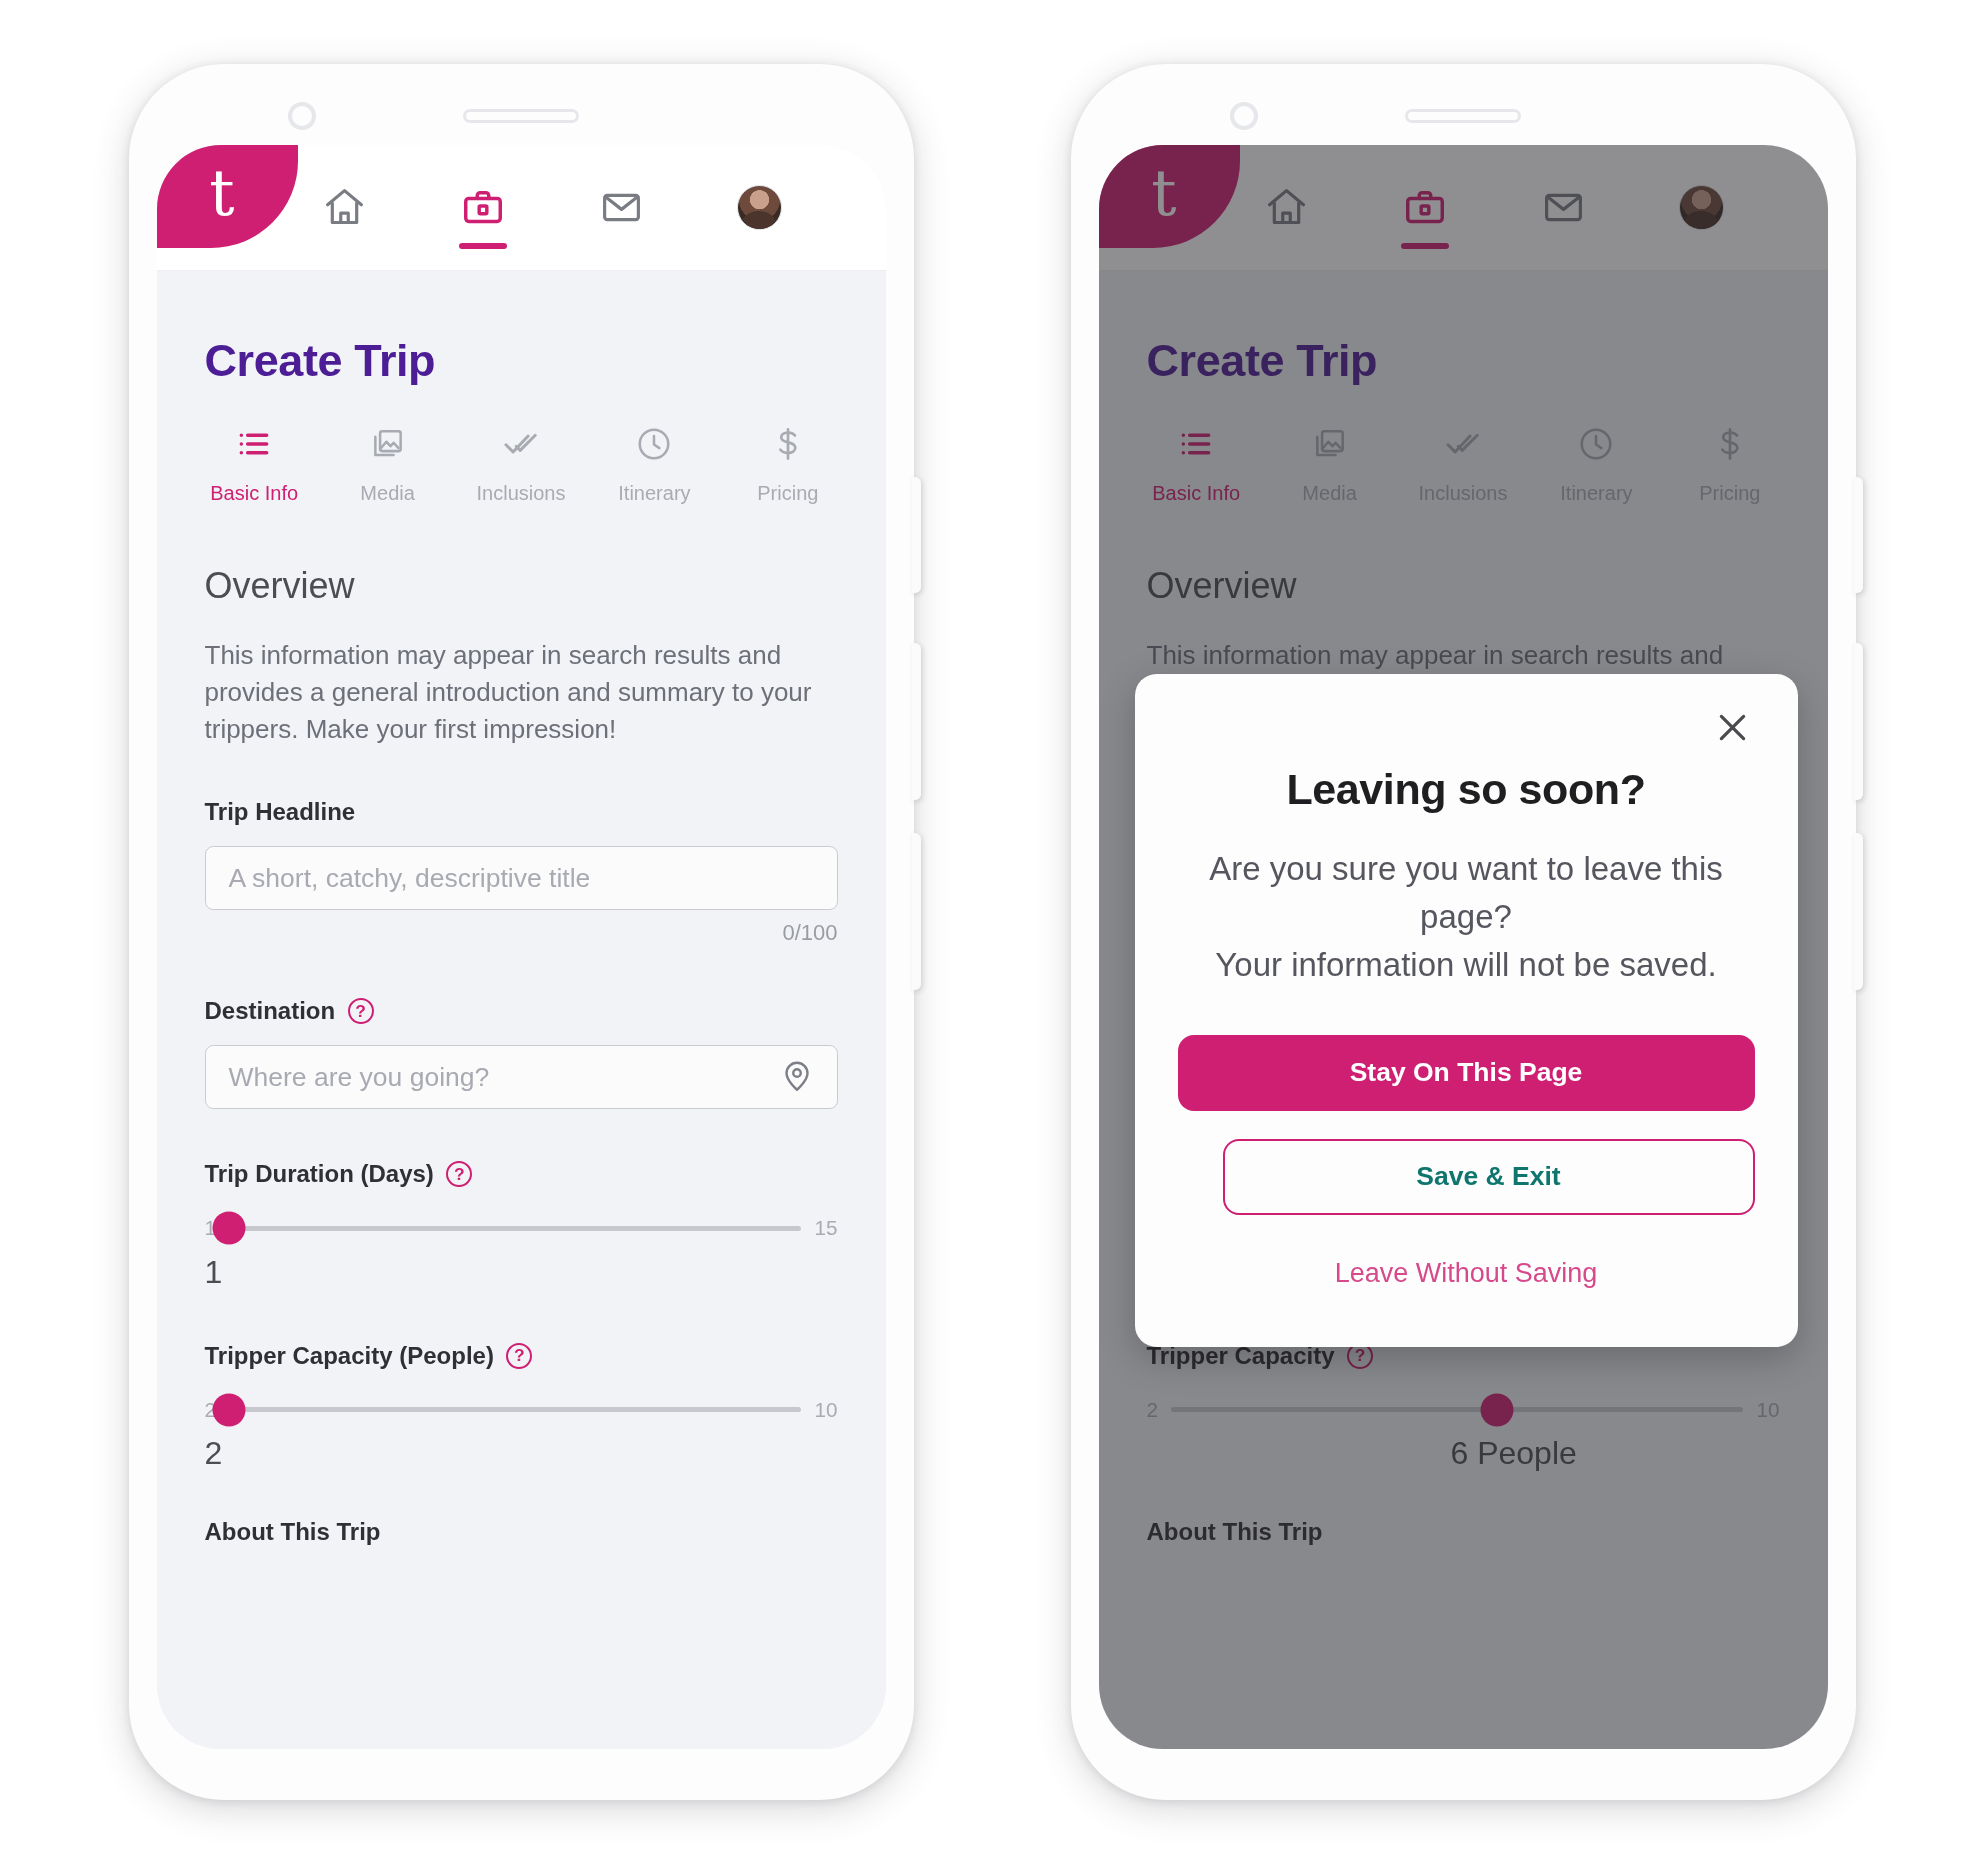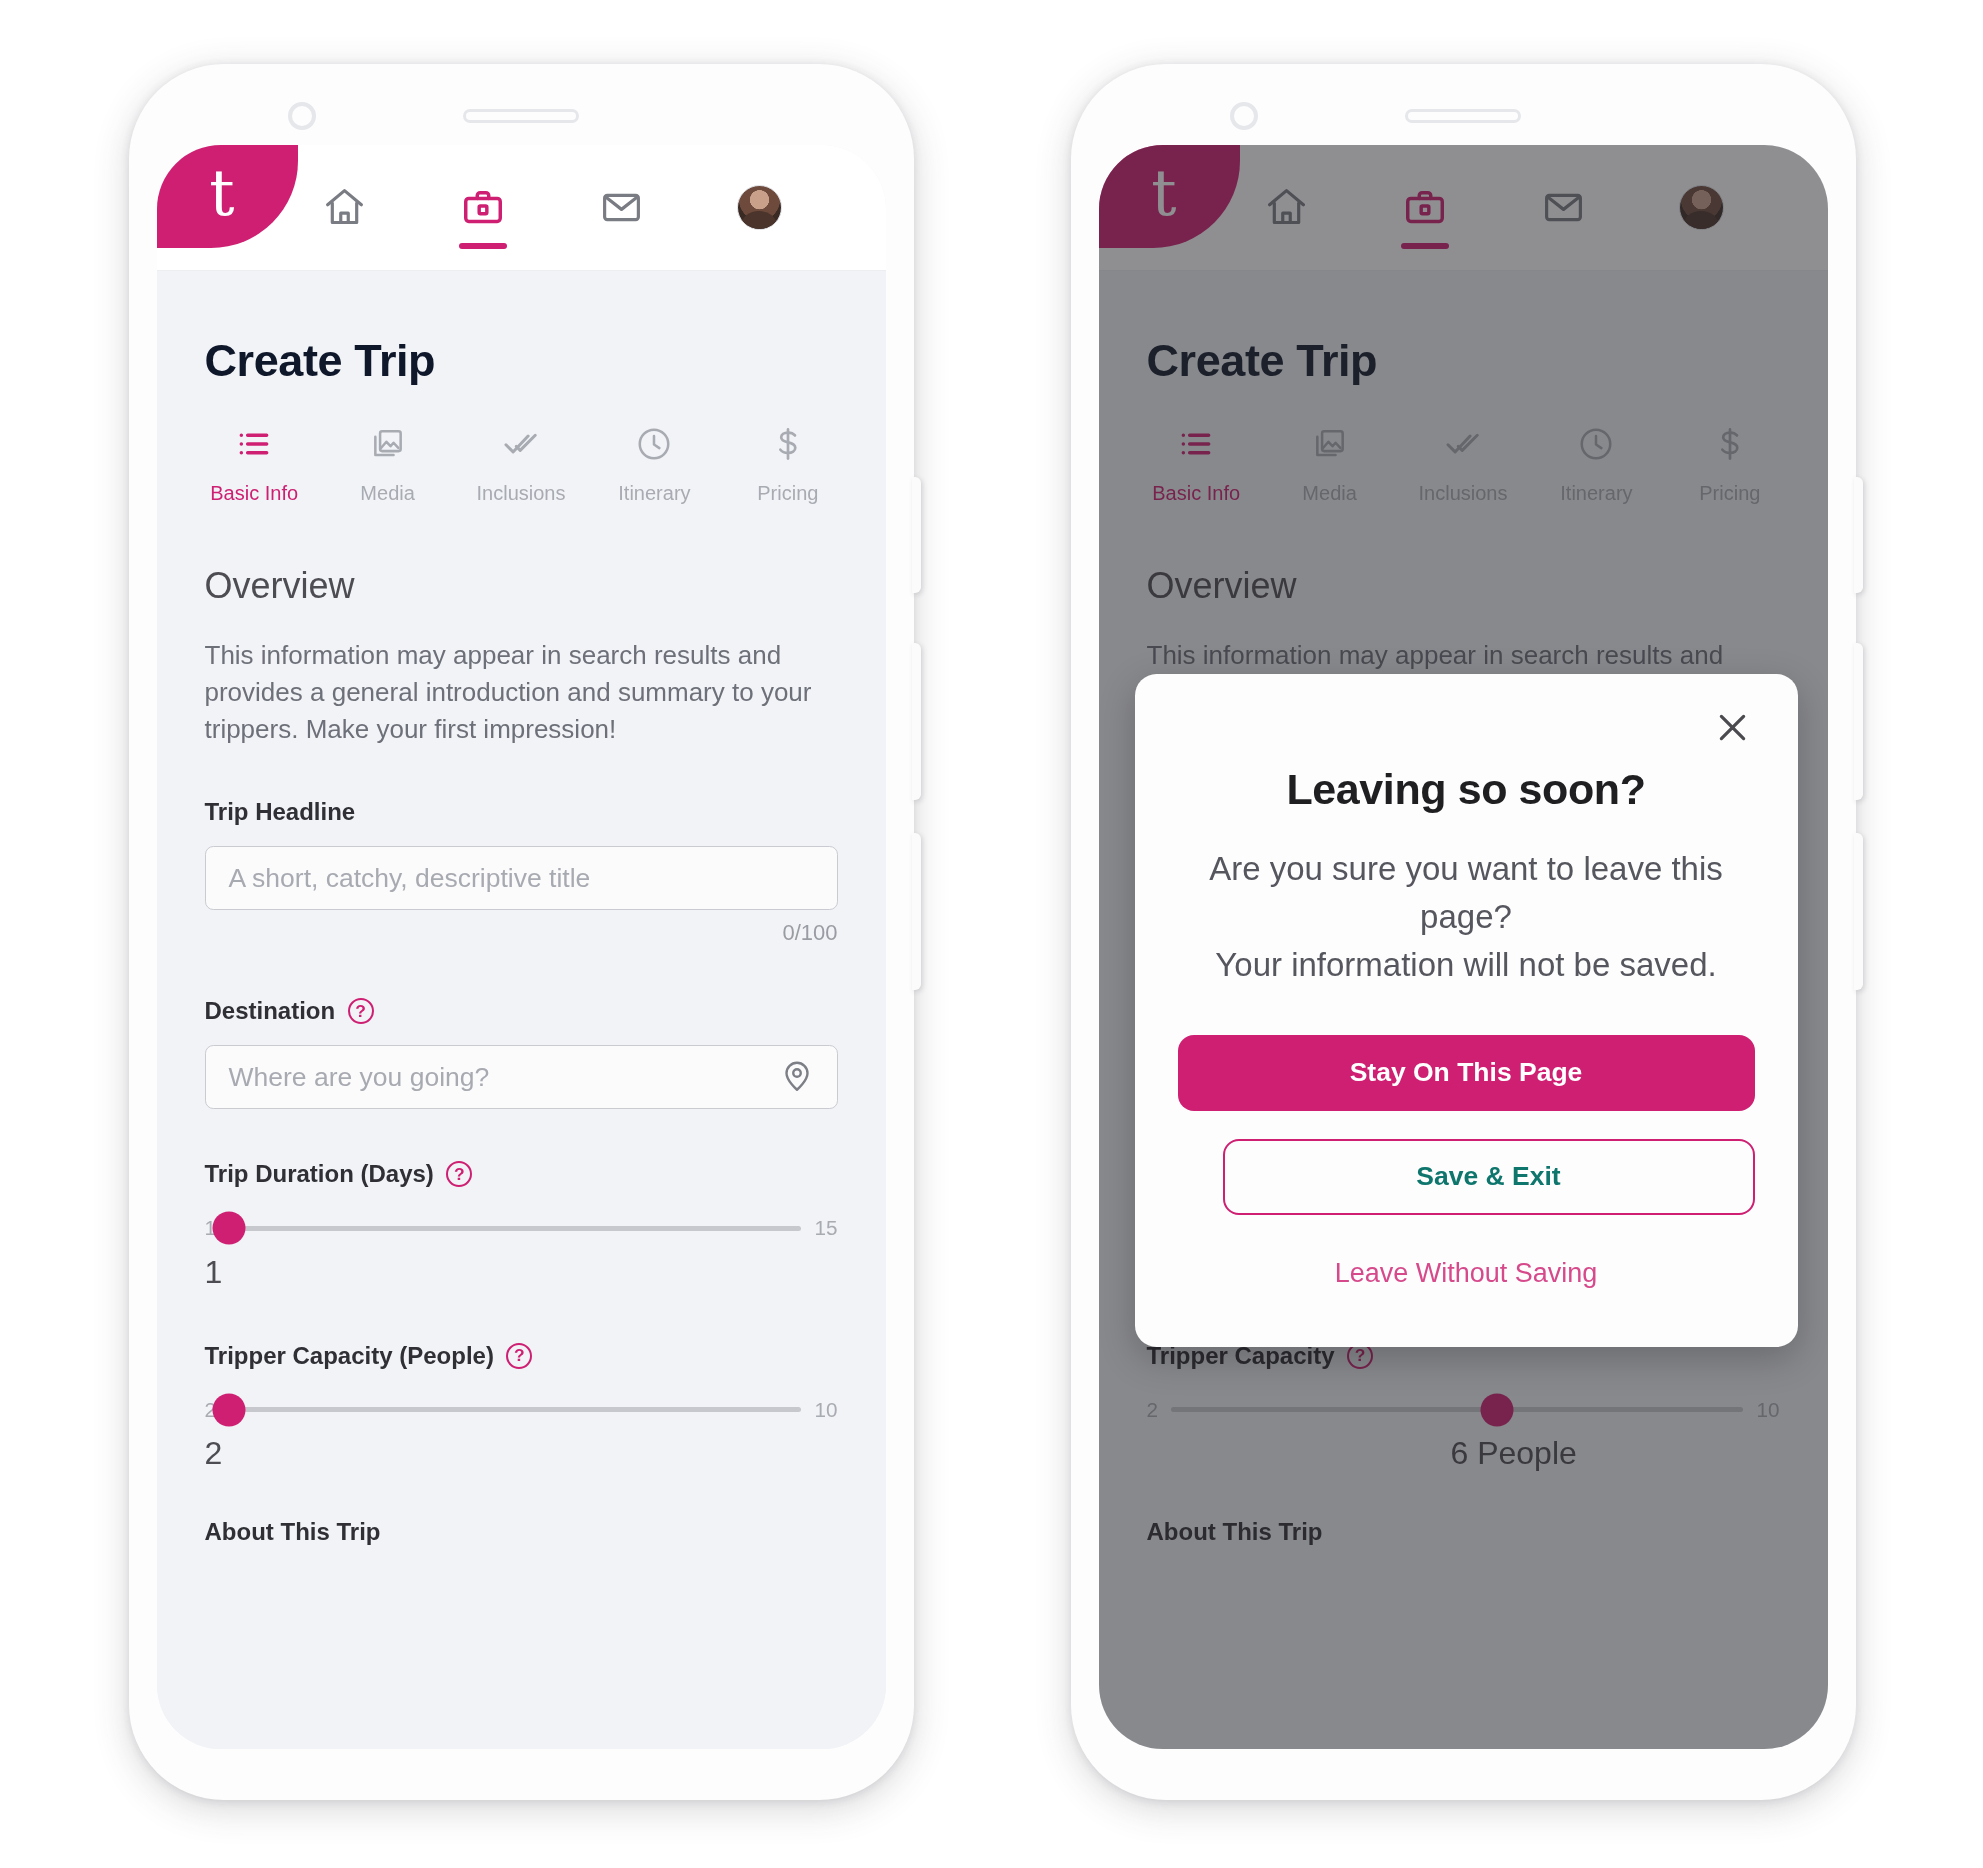--- a/index.html
+++ b/index.html
@@ -98,21 +98,21 @@
   .avatar::after {
     content: ""; position: absolute; left: 50%; top: 58%;
     transform: translateX(-50%);
     width: 35px; height: 28px; border-radius: 50% 50% 0 0;
     background: #4b342b;
   }
 
   
   .page { padding: 0 0 0 0; background: #f1f3f7; height: calc(100% - 126px); position: relative; }
   .page-title {
-    font-size: 45px; font-weight: bold; color: #0f172a;
+    font-size: 45px; font-weight: bold; color: #4c1d95;
     padding: 64px 0 0 48px; letter-spacing: -0.4px;
   }
   .tabs {
     display: flex; padding: 38px 31px 0 31px; gap: 0;
   }
   .tab { flex: 1; display: flex; flex-direction: column; align-items: center; gap: 15.7px; }
   .tab-label { font-size: 20px; color: #a9abb2; }
   .tab.active .tab-label { color: #ce1f72; font-weight: normal; }
 
   .section-title {

